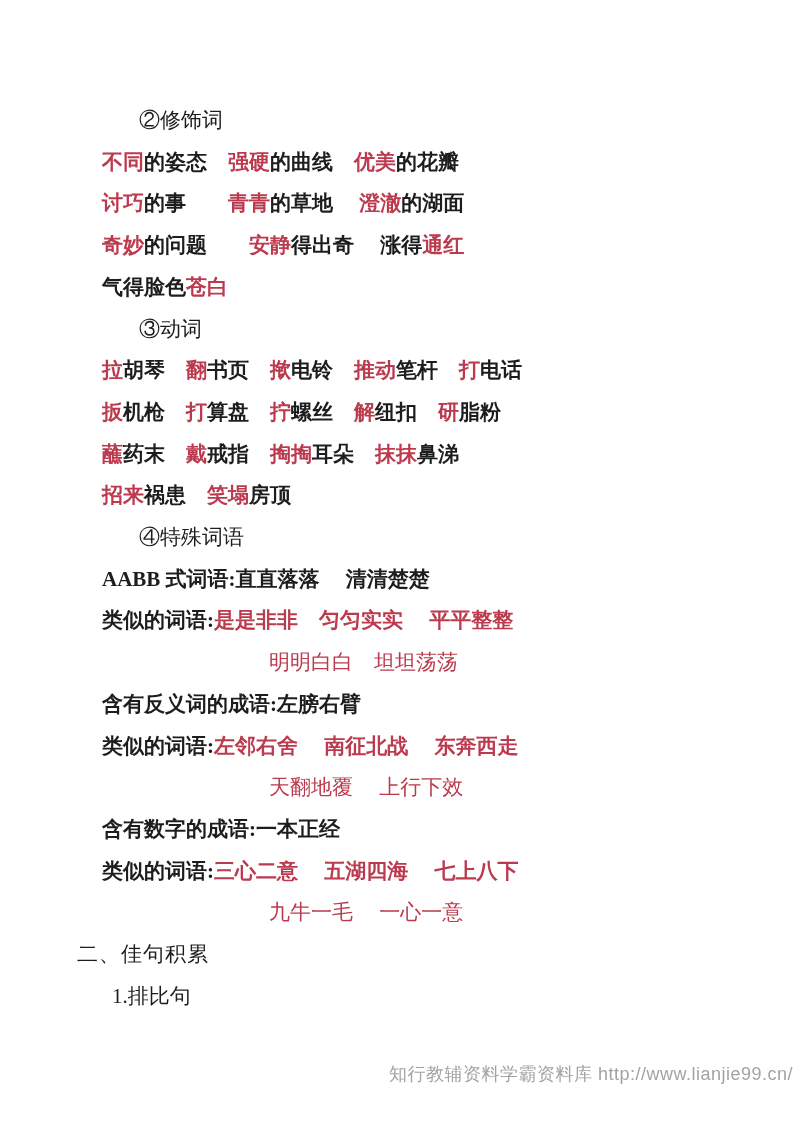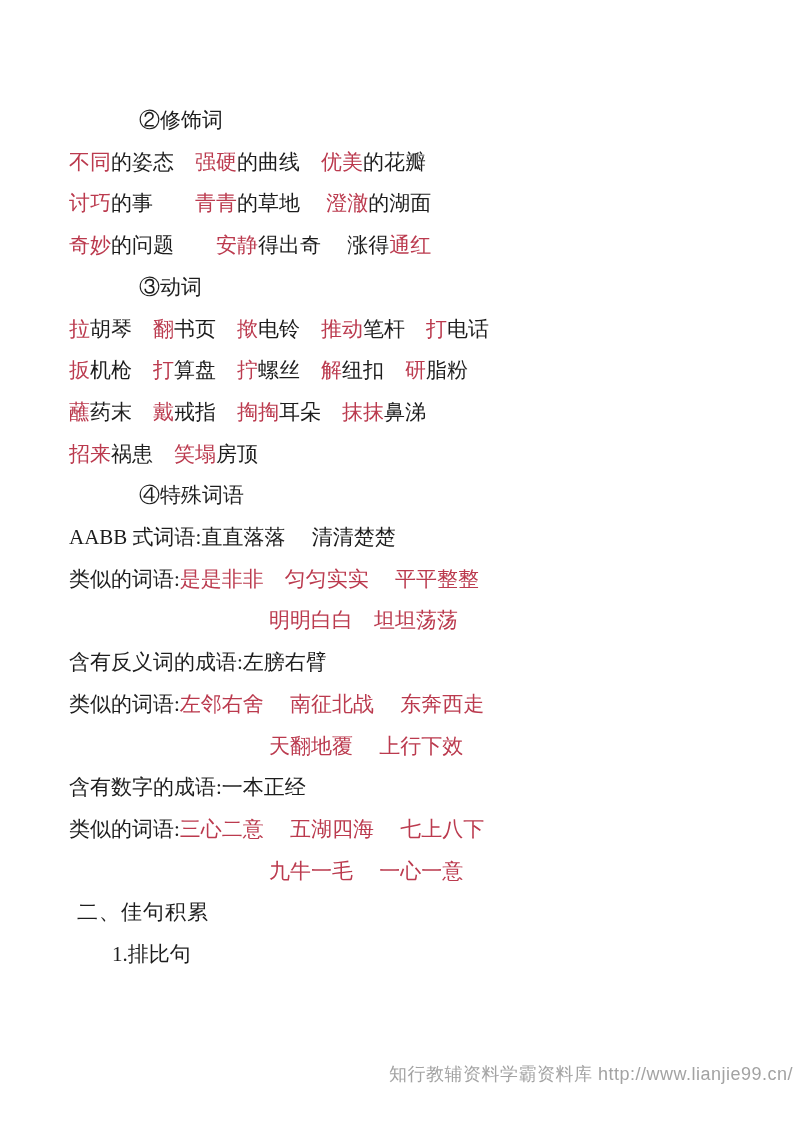--- a/index.html
+++ b/index.html
@@ -20,21 +20,21 @@
     left: 0;
     width: 793px;
   }
   .line {
     font-size: 21px;
     line-height: 41.7px;
     white-space: pre;
     color: var(--ink, #1d1d1d);
   }
   .line.section { padding-left: 139px; }
-  .line.item    { padding-left: 69px; }
+  .line.item    { padding-left: 102px; font-weight: bold; }
   .line.cont    { padding-left: 269px; }
   .line.head2   { padding-left: 77px; letter-spacing: 1px; }
   .line.num     { padding-left: 112px; }
   .seg.red   { color: var(--red, #bb3a4e); }
   .seg.black { color: var(--ink, #1d1d1d); text-align: right; }
   .footer {
     position: absolute;
     top: 1062px;
     left: 0;
     width: 793px;
@@ -46,20 +46,21 @@
   }
 </style>
 </head>
 <body style="background: rgb(255, 255, 255);">
 
 <div class="doc">
     <div class="line section"><span class="seg black">②修饰词</span></div>
     <div class="line item"><span class="seg red">不同</span><span class="seg black">的姿态　</span><span class="seg red">强硬</span><span class="seg black">的曲线　</span><span class="seg red">优美</span><span class="seg black">的花瓣</span></div>
     <div class="line item"><span class="seg red">讨巧</span><span class="seg black">的事　　</span><span class="seg red">青青</span><span class="seg black">的草地　 </span><span class="seg red">澄澈</span><span class="seg black">的湖面</span></div>
     <div class="line item"><span class="seg red">奇妙</span><span class="seg black">的问题　　</span><span class="seg red">安静</span><span class="seg black">得出奇　 涨得</span><span class="seg red">通红</span></div>
+    <div class="line item"><span class="seg black">气得脸色</span><span class="seg red">苍白</span></div>
     <div class="line section"><span class="seg black">③动词</span></div>
     <div class="line item"><span class="seg red">拉</span><span class="seg black">胡琴　</span><span class="seg red">翻</span><span class="seg black">书页　</span><span class="seg red">揿</span><span class="seg black">电铃　</span><span class="seg red">推动</span><span class="seg black">笔杆　</span><span class="seg red">打</span><span class="seg black">电话</span></div>
     <div class="line item"><span class="seg red">扳</span><span class="seg black">机枪　</span><span class="seg red">打</span><span class="seg black">算盘　</span><span class="seg red">拧</span><span class="seg black">螺丝　</span><span class="seg red">解</span><span class="seg black">纽扣　</span><span class="seg red">研</span><span class="seg black">脂粉</span></div>
     <div class="line item"><span class="seg red">蘸</span><span class="seg black">药末　</span><span class="seg red">戴</span><span class="seg black">戒指　</span><span class="seg red">掏掏</span><span class="seg black">耳朵　</span><span class="seg red">抹抹</span><span class="seg black">鼻涕</span></div>
     <div class="line item"><span class="seg red">招来</span><span class="seg black">祸患　</span><span class="seg red">笑塌</span><span class="seg black">房顶</span></div>
     <div class="line section"><span class="seg black">④特殊词语</span></div>
     <div class="line item"><span class="seg black">AABB 式词语:直直落落　 清清楚楚</span></div>
     <div class="line item"><span class="seg black">类似的词语:</span><span class="seg red">是是非非　匀匀实实　 平平整整</span></div>
     <div class="line cont"><span class="seg red">明明白白　坦坦荡荡</span></div>
     <div class="line item"><span class="seg black">含有反义词的成语:左膀右臂</span></div>

